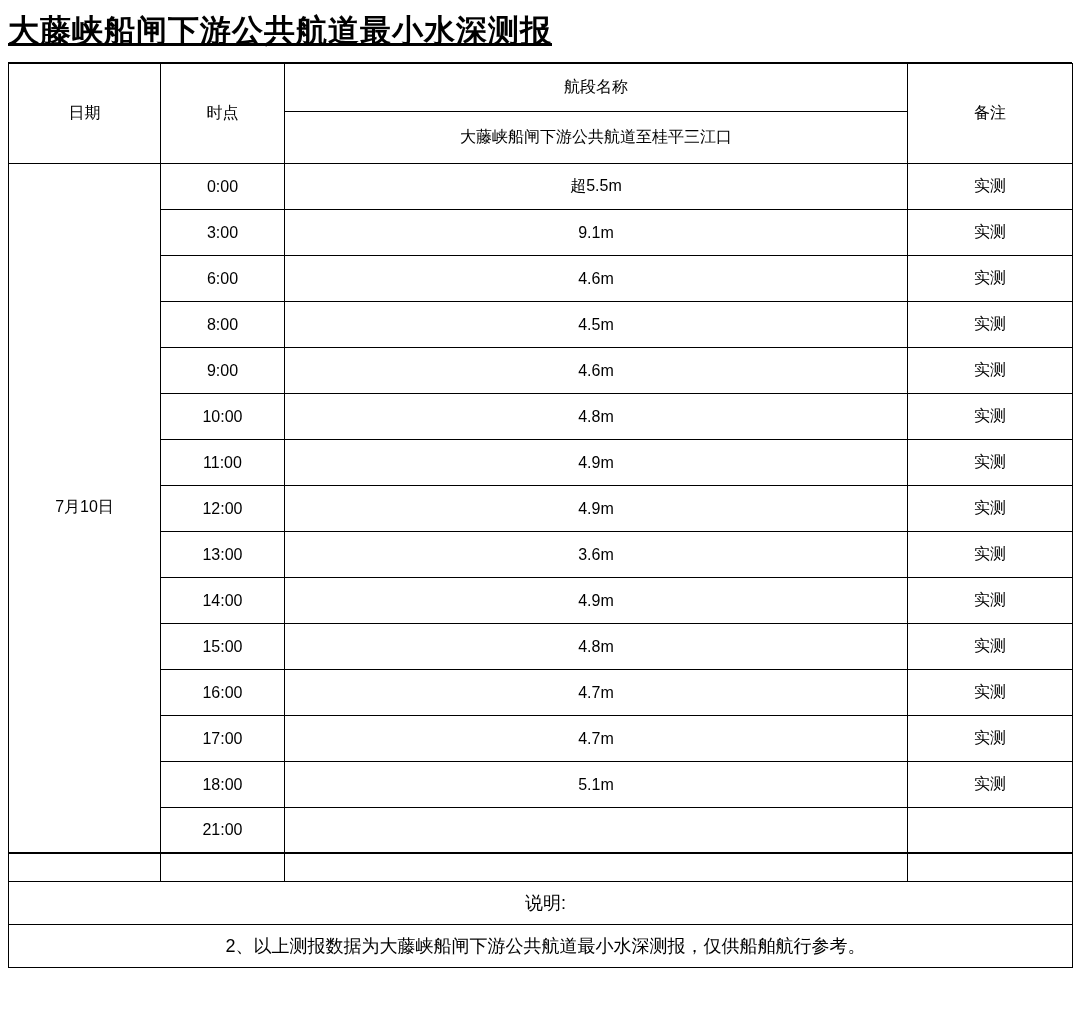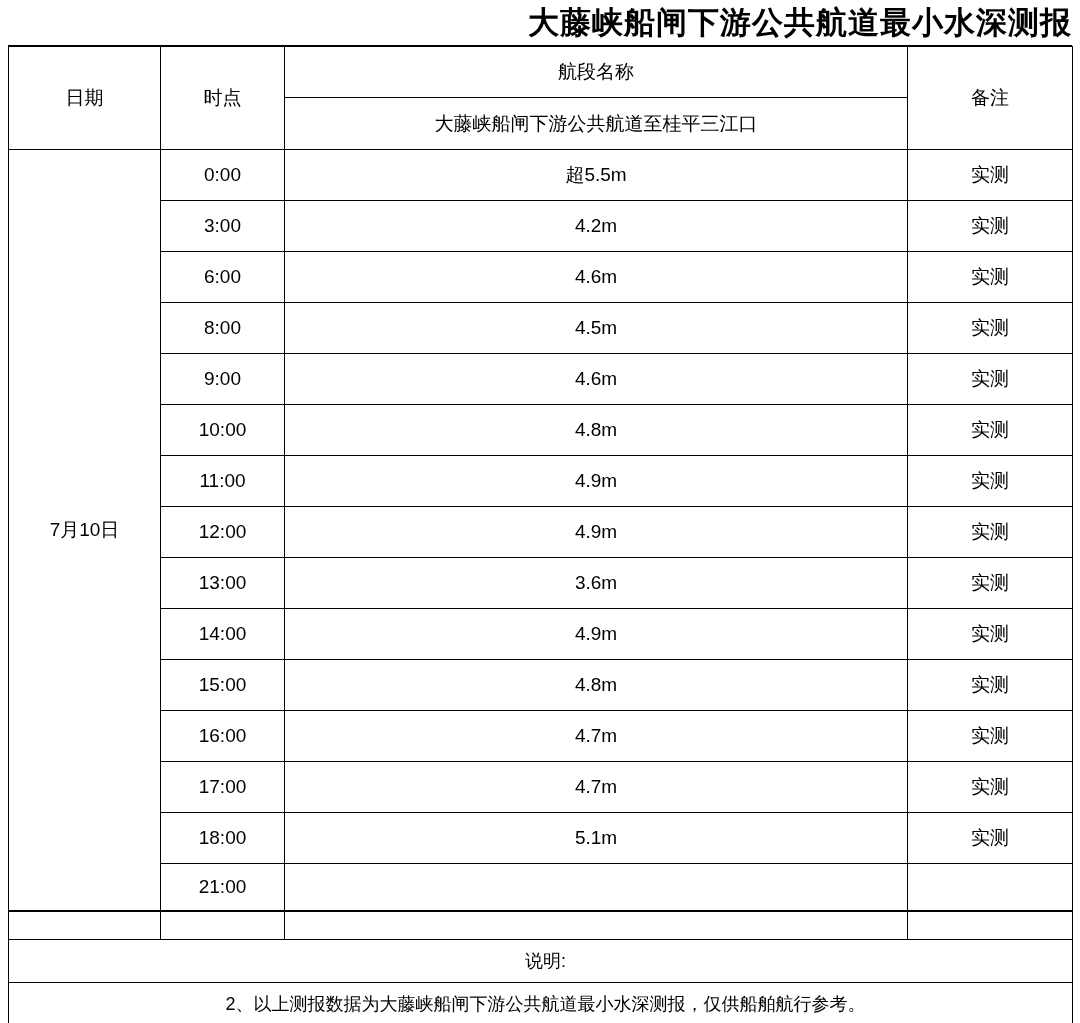--- a/index.html
+++ b/index.html
@@ -14,44 +14,45 @@
     color: #000000;
     overflow: hidden;
   }
   .page {
     width: 1080px;
     height: 1023px;
     position: relative;
     box-sizing: border-box;
   }
   .title-row {
-    height: 46px;
+    height: 63px;
     display: flex;
     align-items: center;
-    justify-content: flex-end;
+    justify-content: flex-start;
     border-bottom: 1px solid #000;
     box-sizing: border-box;
     margin: 0 8px;
+    text-decoration: underline;
   }
   .title {
     font-size: 31px;
     font-weight: bold;
     letter-spacing: 1px;
     text-align: center;
   }
   table.report {
     border-collapse: collapse;
     table-layout: fixed;
     margin: 0 8px;
     width: 1064px;
   }
   table.report td, table.report th {
     border: 1px solid #000;
     font-weight: normal;
-    font-size: 19px;
+    font-size: 16px;
     text-align: center;
     padding: 12px;
     box-sizing: border-box;
   }
   .col-date { width: 152px; }
   .col-time { width: 124px; }
   .col-fair { width: 623px; }
   .col-note { width: 165px; }
 
   .hdr-cell {
@@ -126,21 +127,21 @@
         <td class="hdr-split-bottom">大藤峡船闸下游公共航道至桂平三江口</td>
       </tr>
     <tr class="data-row">
           <td class="date-cell" rowspan="15">7月10日</td>
           <td>0:00</td>
           <td>超5.5m</td>
           <td>实测</td>
         </tr>
         <tr class="data-row">
           <td>3:00</td>
-          <td>4.2m</td>
+          <td>9.1m</td>
           <td>实测</td>
         </tr>
         <tr class="data-row">
           <td>6:00</td>
           <td>4.6m</td>
           <td>实测</td>
         </tr>
         <tr class="data-row">
           <td>8:00</td>
           <td>4.5m</td>

